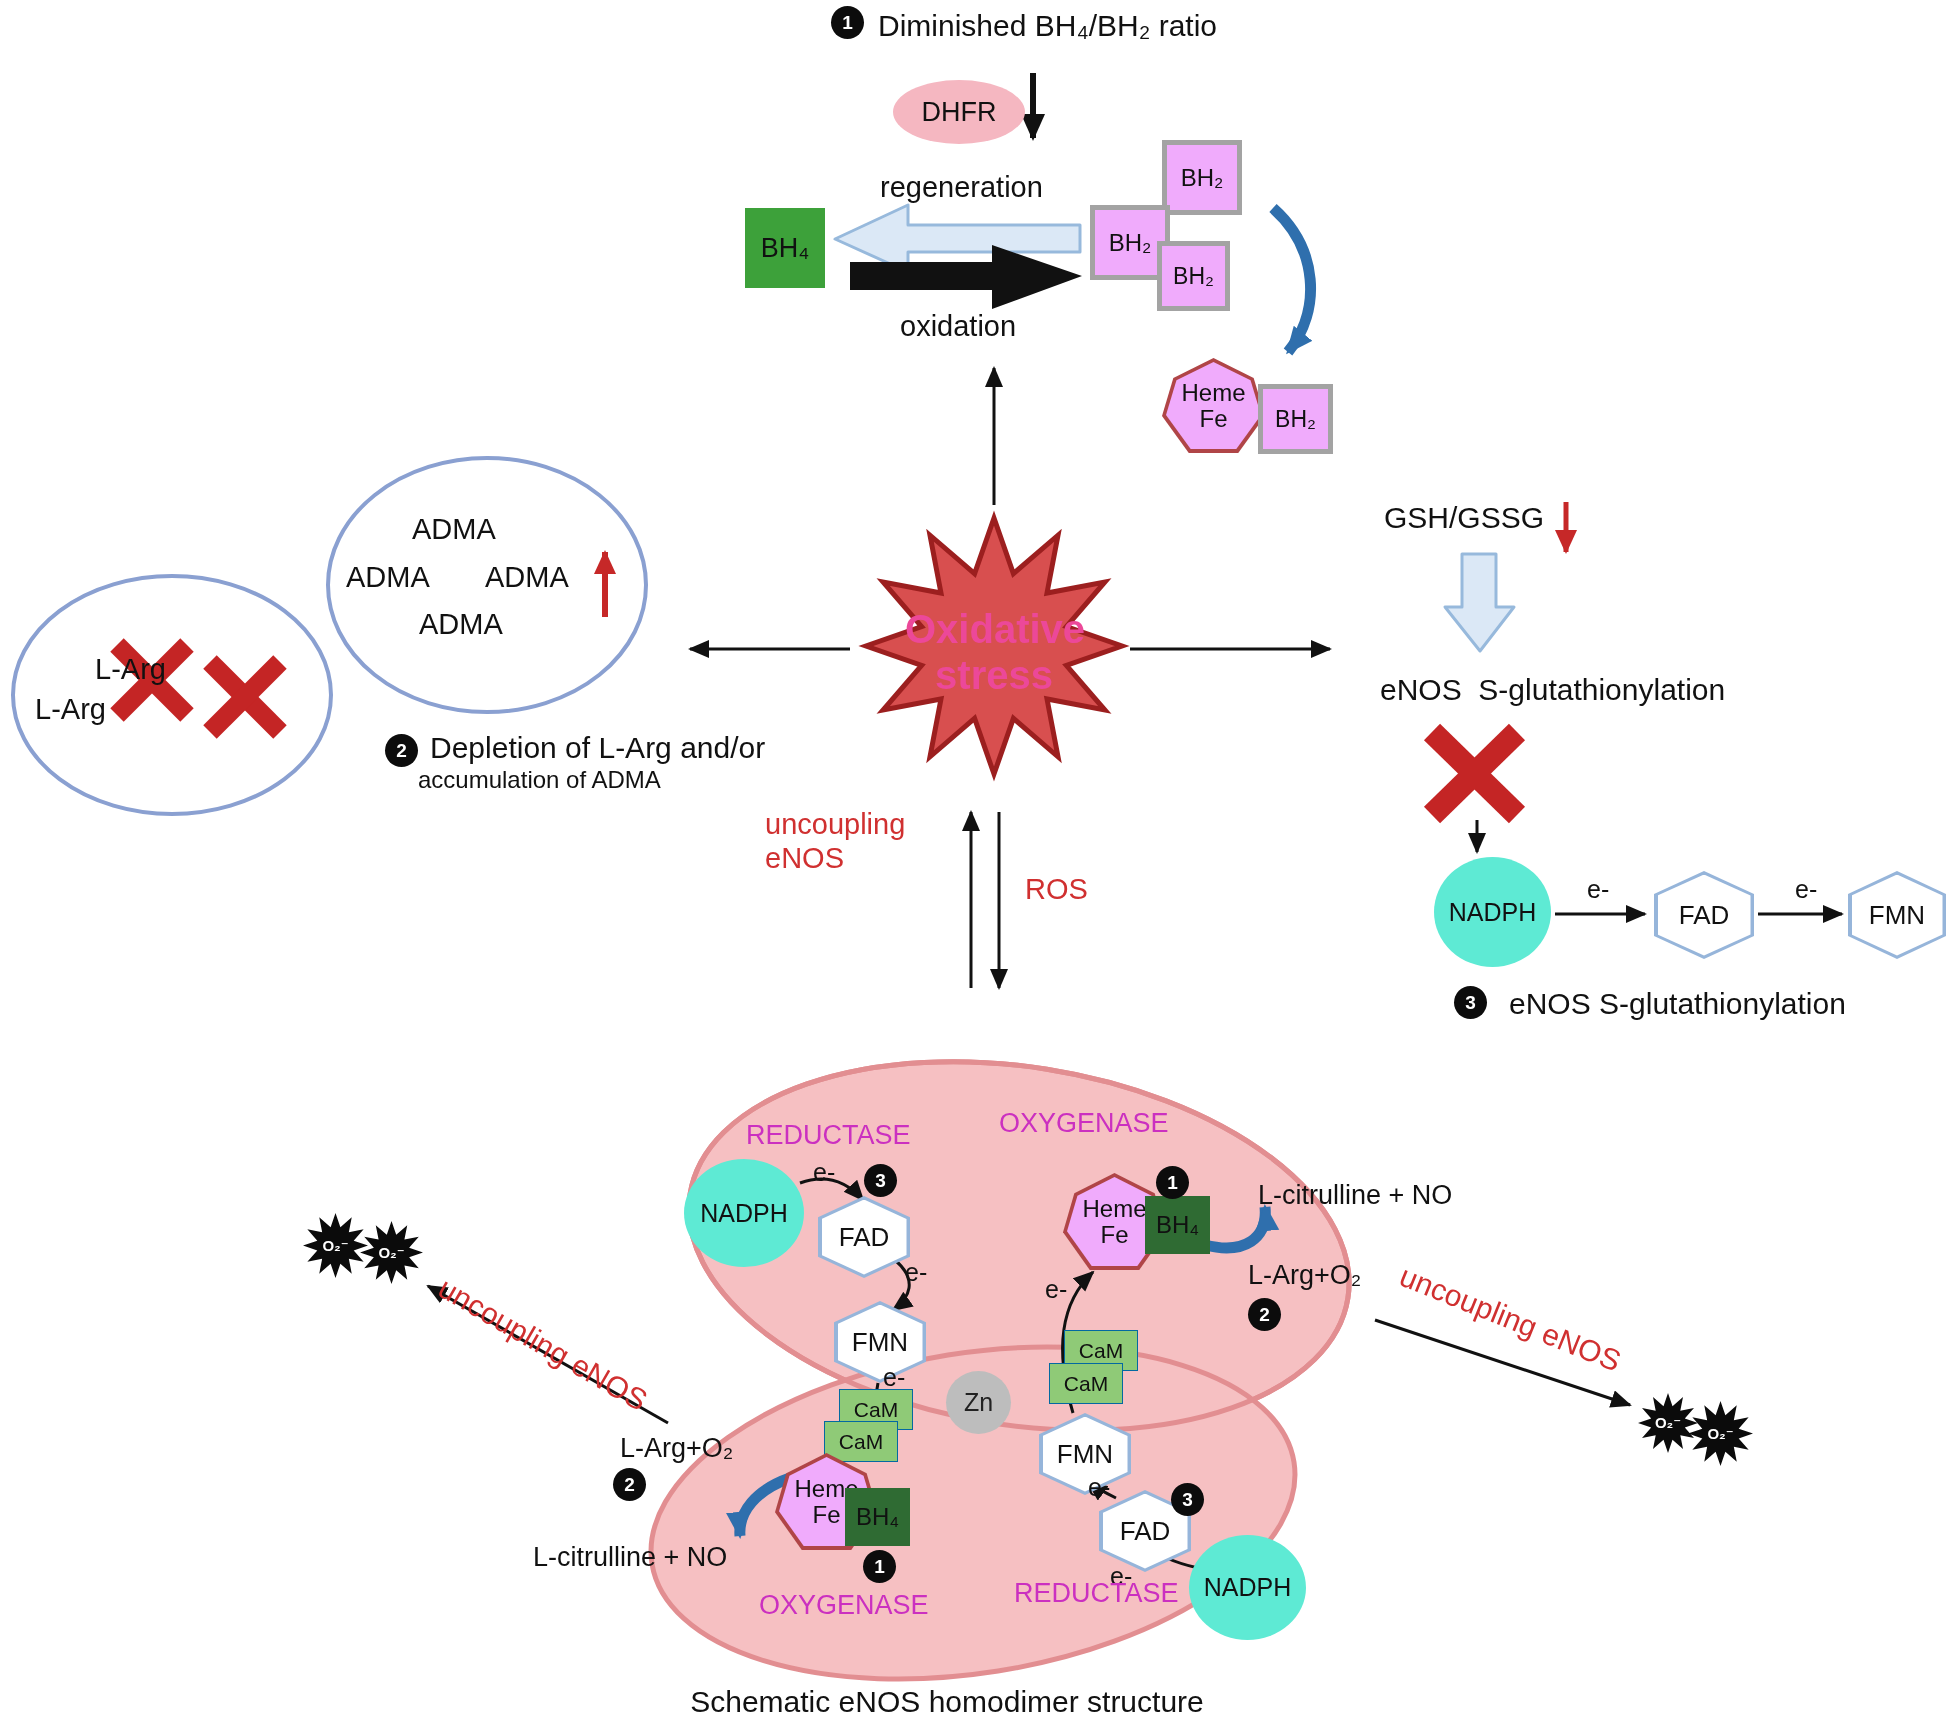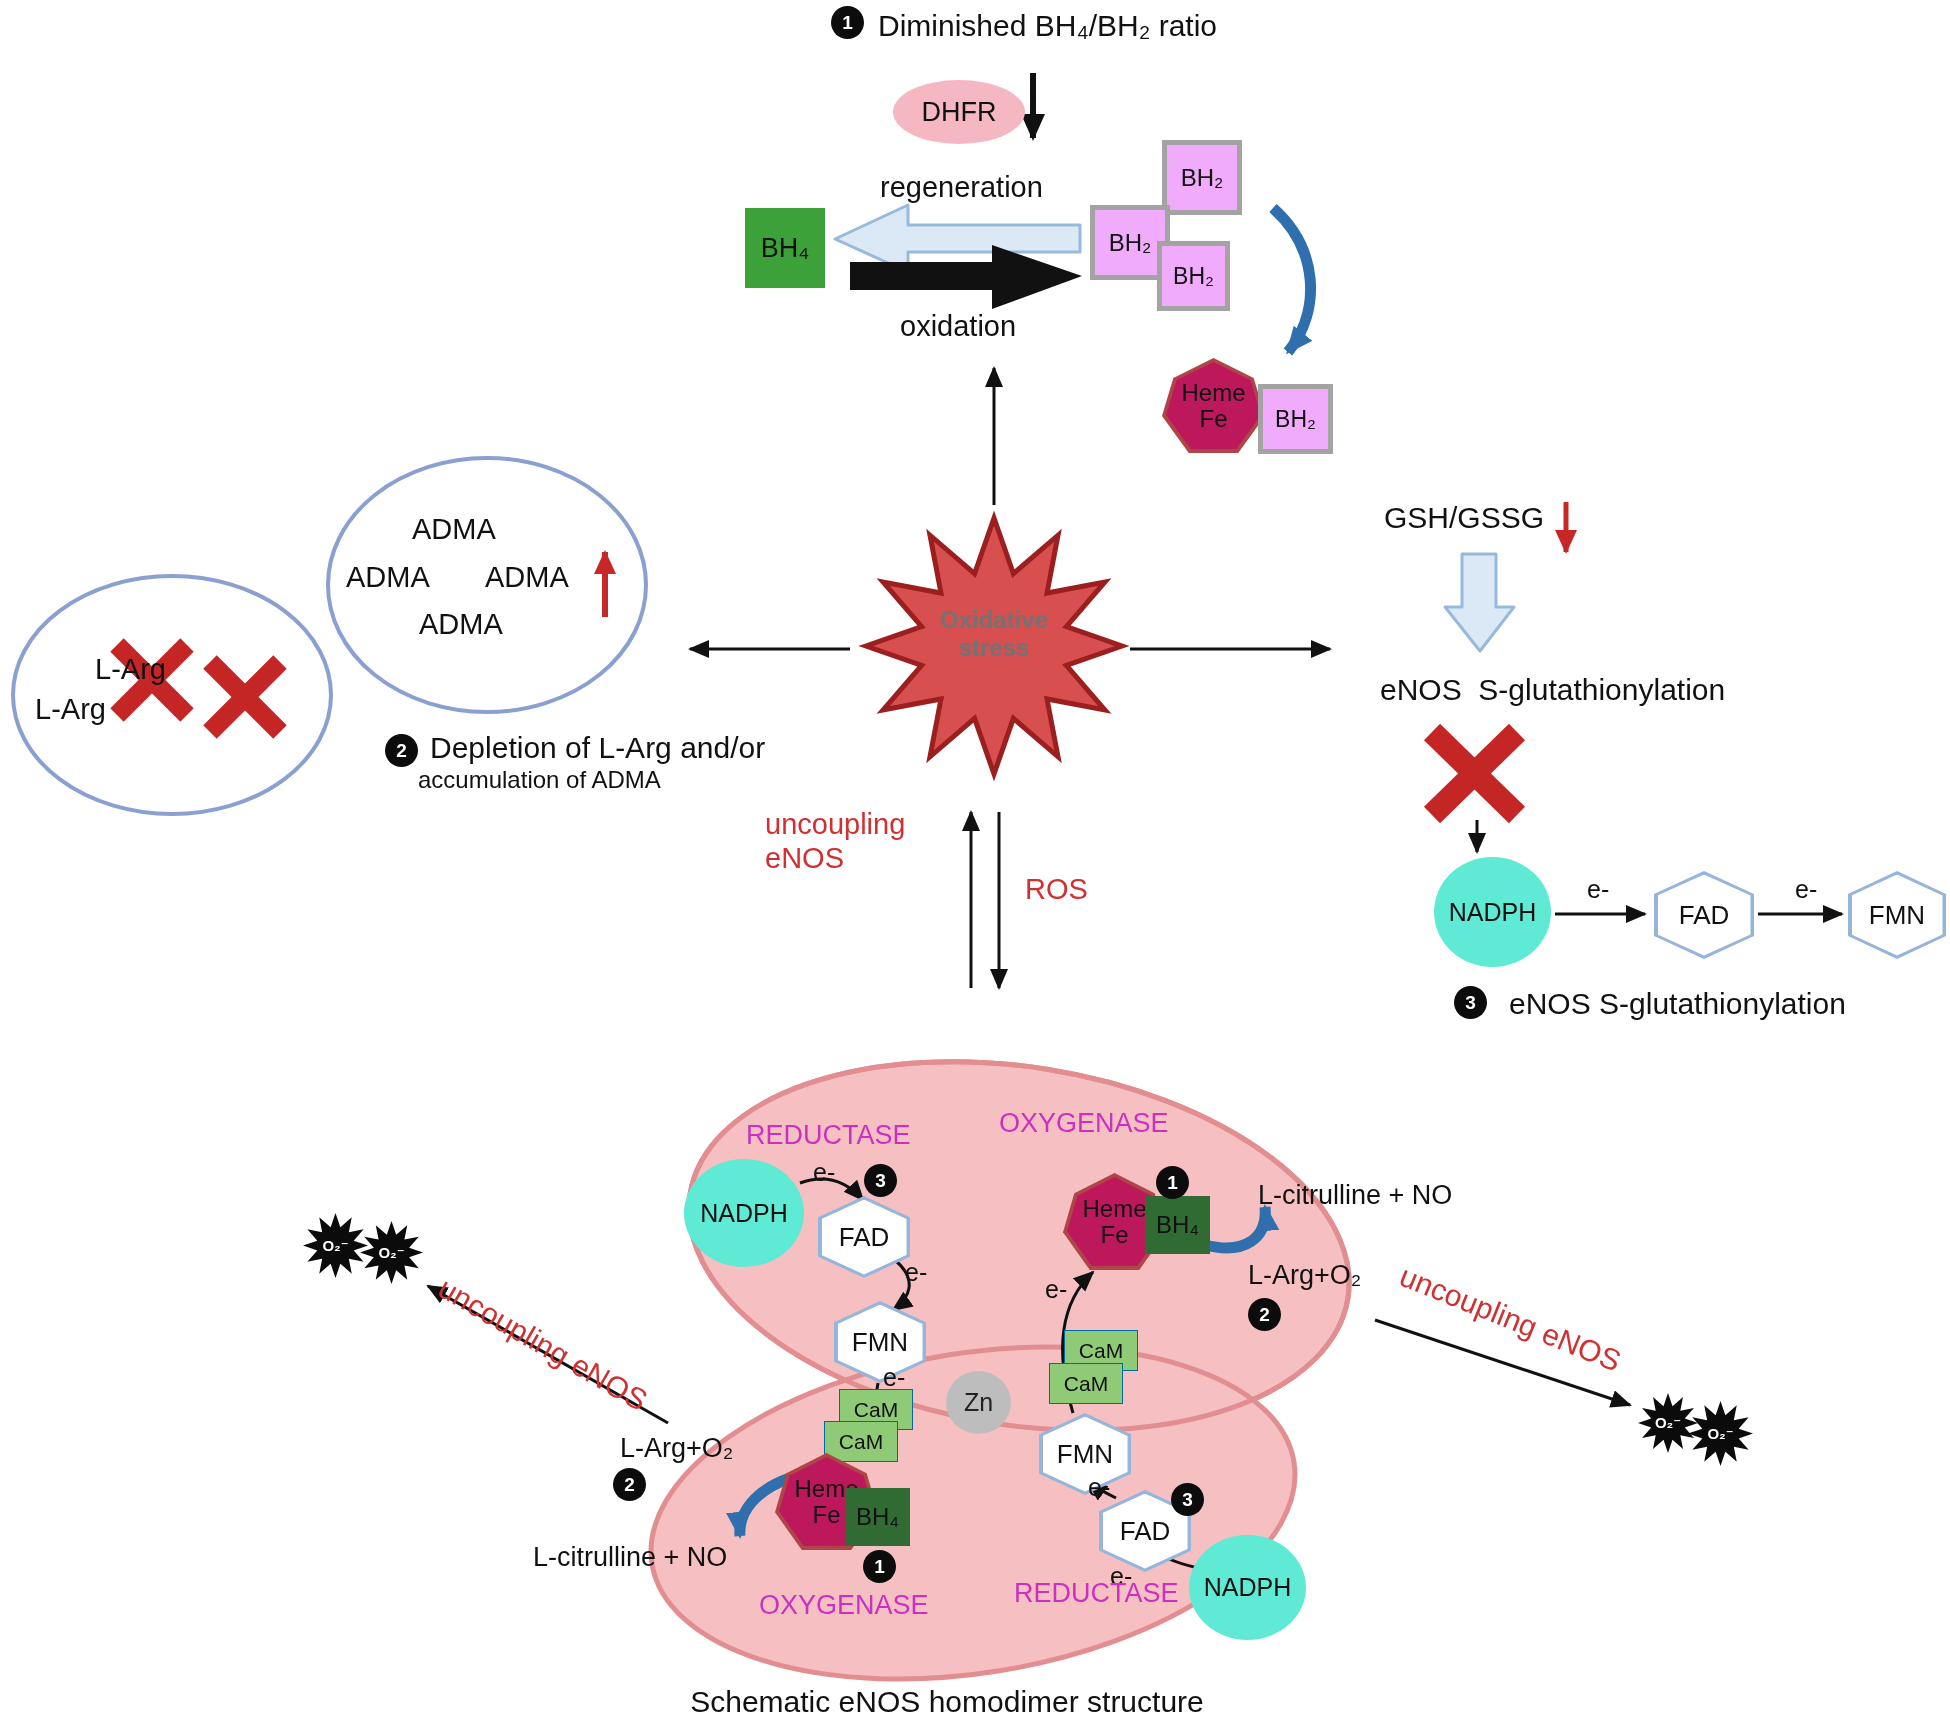--- a/index.html
+++ b/index.html
@@ -21,28 +21,28 @@
   .pill{position:absolute;border-radius:50%;background:#f5b7c1;display:flex;align-items:center;justify-content:center;font-size:27px}
   .badge{position:absolute;width:33px;height:33px;border-radius:50%;background:#0c0c0c;color:#fff;
          font-size:19px;font-weight:700;display:flex;align-items:center;justify-content:center}
   .hex{position:absolute;display:flex;align-items:center;justify-content:center;background:#96b5da;
        clip-path:polygon(50% 0%,100% 26%,100% 74%,50% 100%,0% 74%,0% 26%)}
   .hex>div{width:calc(100% - 7px);height:calc(100% - 7px);background:#fff;
        clip-path:polygon(50% 0%,100% 26%,100% 74%,50% 100%,0% 74%,0% 26%);
        display:flex;align-items:center;justify-content:center;font-size:26px}
   .hept{position:absolute;display:flex;align-items:center;justify-content:center;background:#b04547;
        clip-path:polygon(50% 0%,89% 21%,100% 61%,74% 100%,26% 100%,0% 61%,11% 21%)}
-  .hept>div{width:calc(100% - 8px);height:calc(100% - 8px);background:#be185d;
+  .hept>div{width:calc(100% - 8px);height:calc(100% - 8px);background:#f0abfc;
        clip-path:polygon(50% 0%,89% 21%,100% 61%,74% 100%,26% 100%,0% 61%,11% 21%);
        display:flex;align-items:center;justify-content:center;font-size:24px;text-align:center;
        white-space:pre-line;line-height:1.05}
   .ostar{position:absolute;background:#0b0b0b;color:#fff;display:flex;align-items:center;justify-content:center;
        font-size:15px;font-weight:700;
        clip-path:polygon(50% 0%,57.5% 22%,75% 6.7%,70.5% 29.5%,93.3% 25%,78% 42.5%,100% 50%,78% 57.5%,93.3% 75%,70.5% 70.5%,75% 93.3%,57.5% 78%,50% 100%,42.5% 78%,25% 93.3%,29.5% 70.5%,6.7% 75%,22% 57.5%,0% 50%,22% 42.5%,6.7% 25%,29.5% 29.5%,25% 6.7%,42.5% 22%)}
-  .oxtext{position:absolute;color:#737373;font-weight:700;font-size:24px;text-align:center;white-space:pre-line;line-height:1.15}
+  .oxtext{position:absolute;color:#ec4899;font-weight:700;font-size:40px;text-align:center;white-space:pre-line;line-height:1.15}
   .rot{transform-origin:0 0}
 </style>
 </head>
 <body>
 
 <div class="canvas">
 
   <svg class="bg" width="1950" height="1724" viewBox="0 0 1950 1724">
     <defs>
       <marker id="mB" markerUnits="userSpaceOnUse" markerWidth="24" markerHeight="22" refX="19" refY="9" orient="auto">

